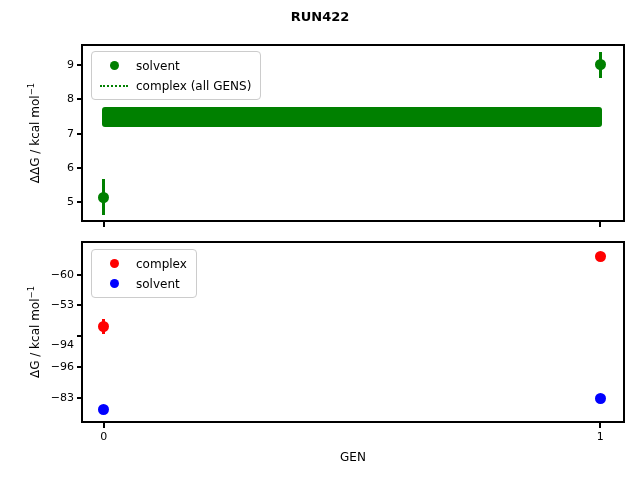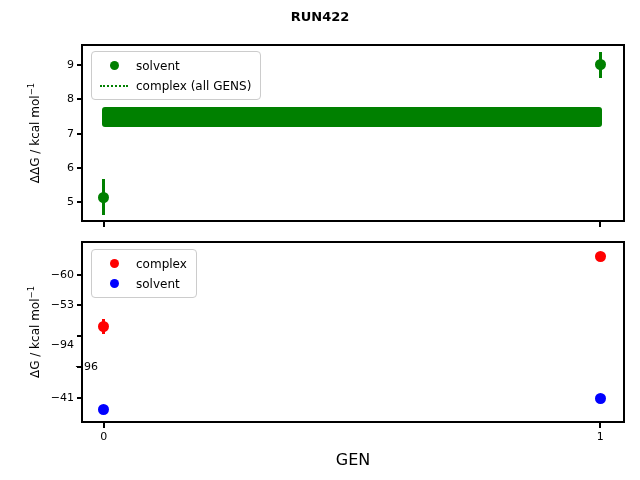--- a/index.html
+++ b/index.html
@@ -11,21 +11,21 @@
   .fig-title {
     position:absolute; top:9px; left:0; width:640px; text-align:center;
     font-size:13px; font-weight:bold;
   }
   .ylabel {
     position:absolute; white-space:nowrap; font-size:12px;
     transform:translate(-50%,-50%) rotate(-90deg);
   }
   .ylabel .sup { font-size:8.5px; vertical-align:super; }
   .xlabel {
-    position:absolute; font-size:16px; transform:translateX(-50%);
+    position:absolute; font-size:12px; transform:translateX(-50%);
     white-space:nowrap;
   }
   .plot-area {
     position:absolute; border:2px solid #000; background:#fff;
     box-sizing:border-box;
   }
   .tick-mark { position:absolute; background:#000; }
   .tick-label { position:absolute; font-size:11px; line-height:14px; }
   .ytick-label { text-align:right; }
   .xtick-label { text-align:center; }
@@ -95,23 +95,23 @@
     </div>
   <div id="subplot-1">
       <div class="plot-area" style="left: 81px; top: 241px; width: 544px; height: 182px;"></div>
       <div class="tick-mark" style="left: 77px; top: 273.593px; width: 4px; height: 2px;"></div>
       <div class="tick-label ytick-label" style="left: 0px; width: 74px; top: 267.593px;">−60</div>
       <div class="tick-mark" style="left: 77px; top: 304.416px; width: 4px; height: 2px;"></div>
       <div class="tick-label ytick-label" style="left: 0px; width: 74px; top: 298.416px;">−53</div>
       <div class="tick-mark" style="left: 77px; top: 335.238px; width: 4px; height: 2px;"></div>
       <div class="tick-label ytick-label" style="left: 0px; width: 74px; top: 338px;">−94</div>
       <div class="tick-mark" style="left: 77px; top: 366.061px; width: 4px; height: 2px;"></div>
-      <div class="tick-label ytick-label" style="left: 0px; width: 74px; top: 360.061px; margin-left: 24px;">−96</div>
+      <div class="tick-label ytick-label" style="left: 0px; width: 74px; top: 360.061px;">−96</div>
       <div class="tick-mark" style="left: 77px; top: 396.883px; width: 4px; height: 2px;"></div>
-      <div class="tick-label ytick-label" style="left: 0px; width: 74px; top: 390.883px;">−41</div>
+      <div class="tick-label ytick-label" style="left: 0px; width: 74px; top: 390.883px;">−83</div>
       <div class="tick-mark" style="left: 102.846px; top: 423px; width: 2px; height: 5px;"></div>
       <div class="tick-label xtick-label" style="left: 88.8456px; width: 30px; top: 430px;">0</div>
       <div class="tick-mark" style="left: 599.169px; top: 423px; width: 2px; height: 5px;"></div>
       <div class="tick-label xtick-label" style="left: 585.169px; width: 30px; top: 430px;">1</div>
       <div class="errbar" style="left: 102.346px; top: 407.13px; width: 3px; height: 4.62338px; background: rgb(0, 0, 255);"></div>
       <div class="marker" style="left: 98.3456px; top: 403.942px; width: 11px; height: 11px; background: rgb(0, 0, 255);"></div>
       <div class="errbar" style="left: 598.669px; top: 397.113px; width: 3px; height: 3.08225px; background: rgb(0, 0, 255);"></div>
       <div class="marker" style="left: 594.669px; top: 393.154px; width: 11px; height: 11px; background: rgb(0, 0, 255);"></div>
       <div class="errbar" style="left: 102.346px; top: 318.823px; width: 3px; height: 14.7948px; background: rgb(255, 0, 0);"></div>
       <div class="marker" style="left: 98.3456px; top: 320.721px; width: 11px; height: 11px; background: rgb(255, 0, 0);"></div>

